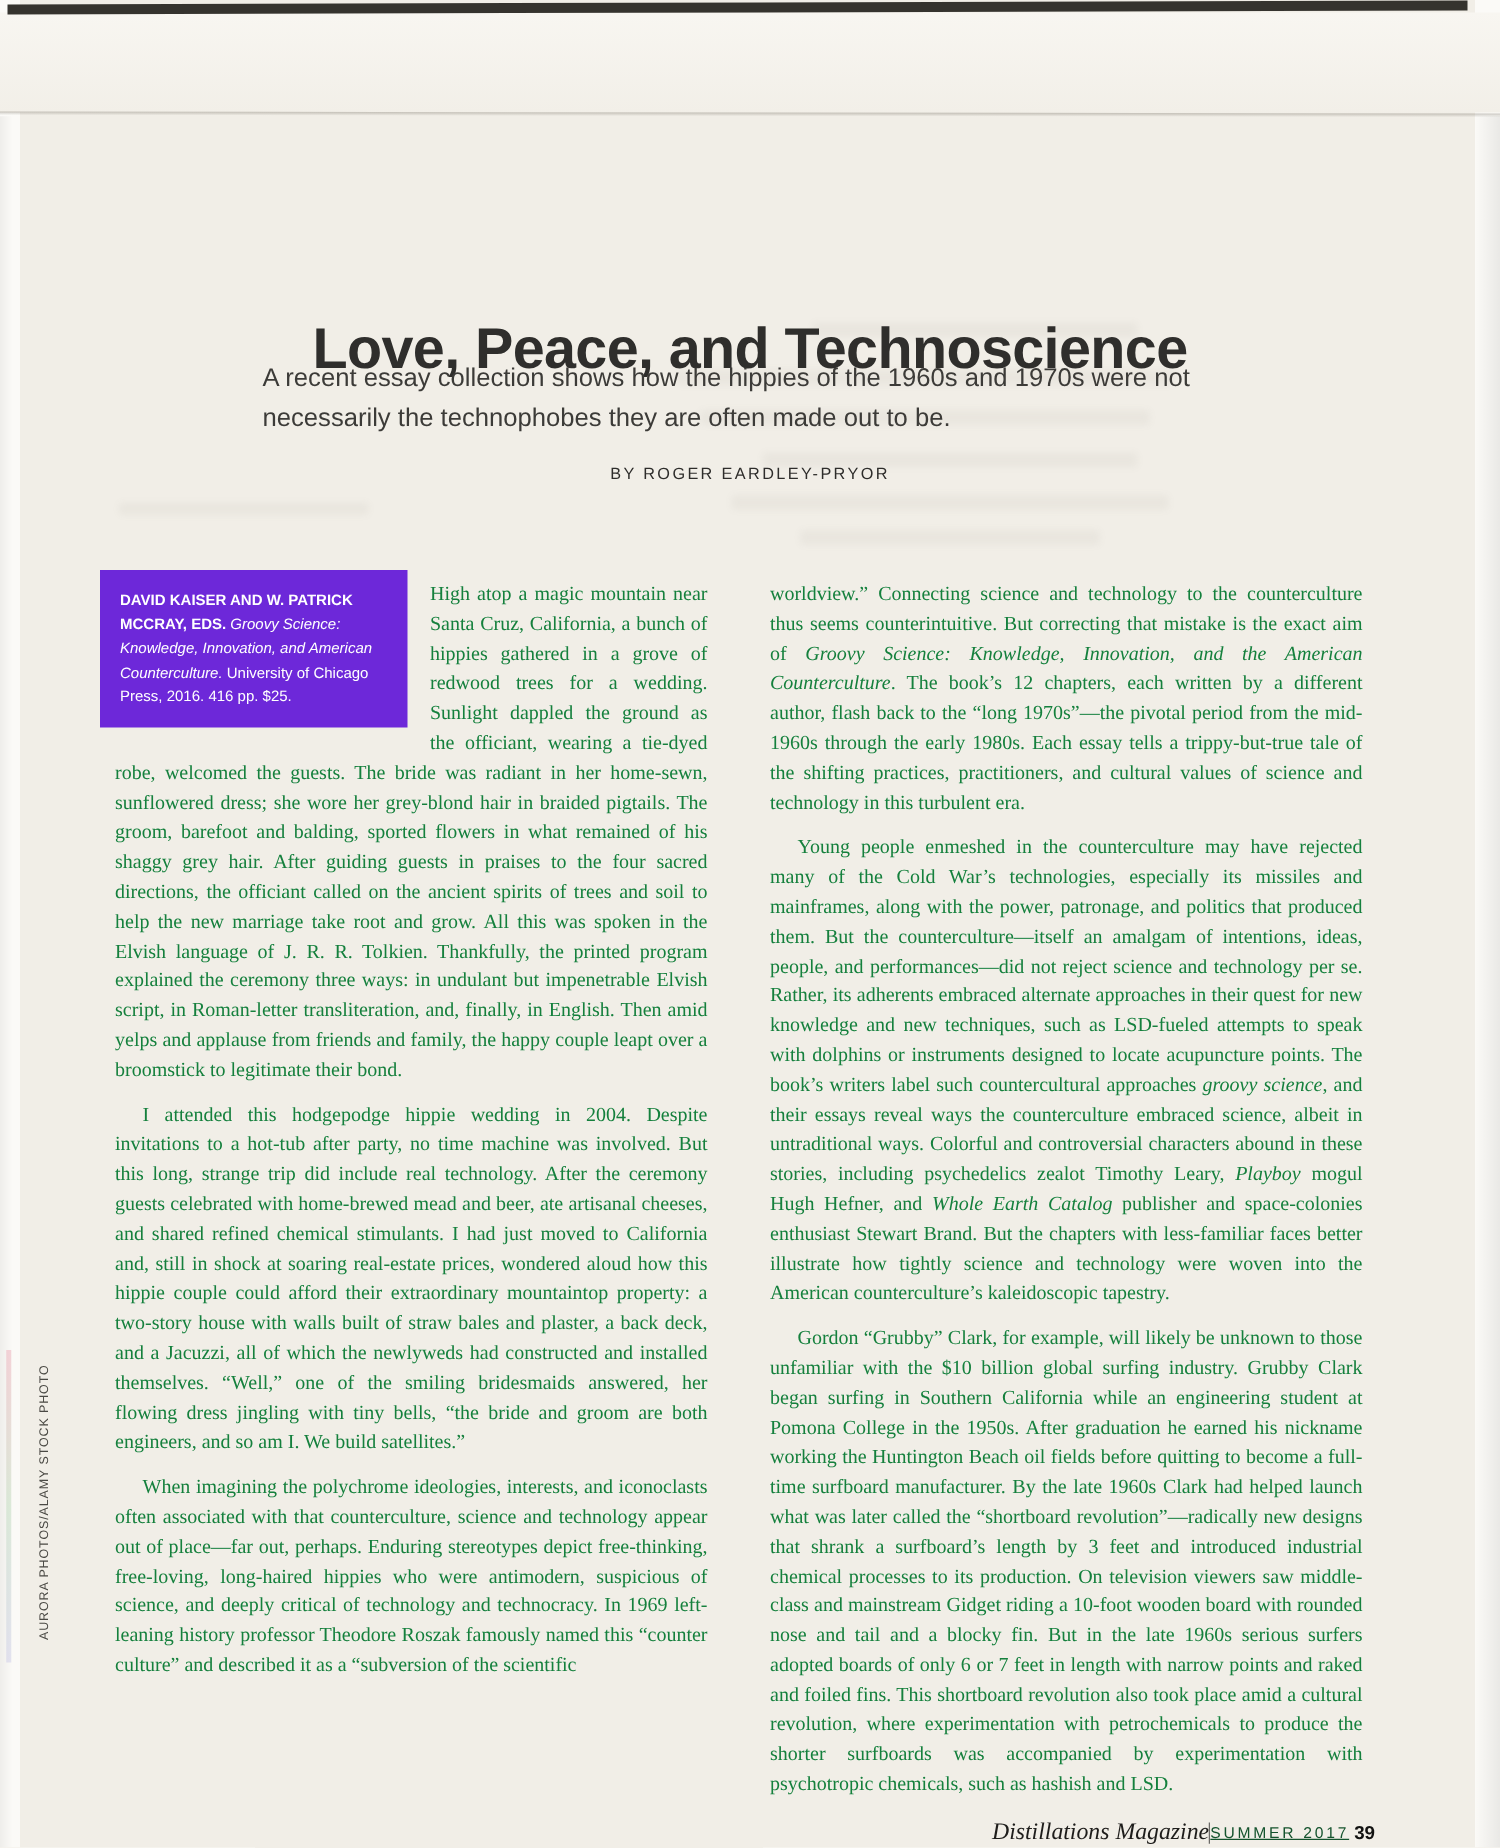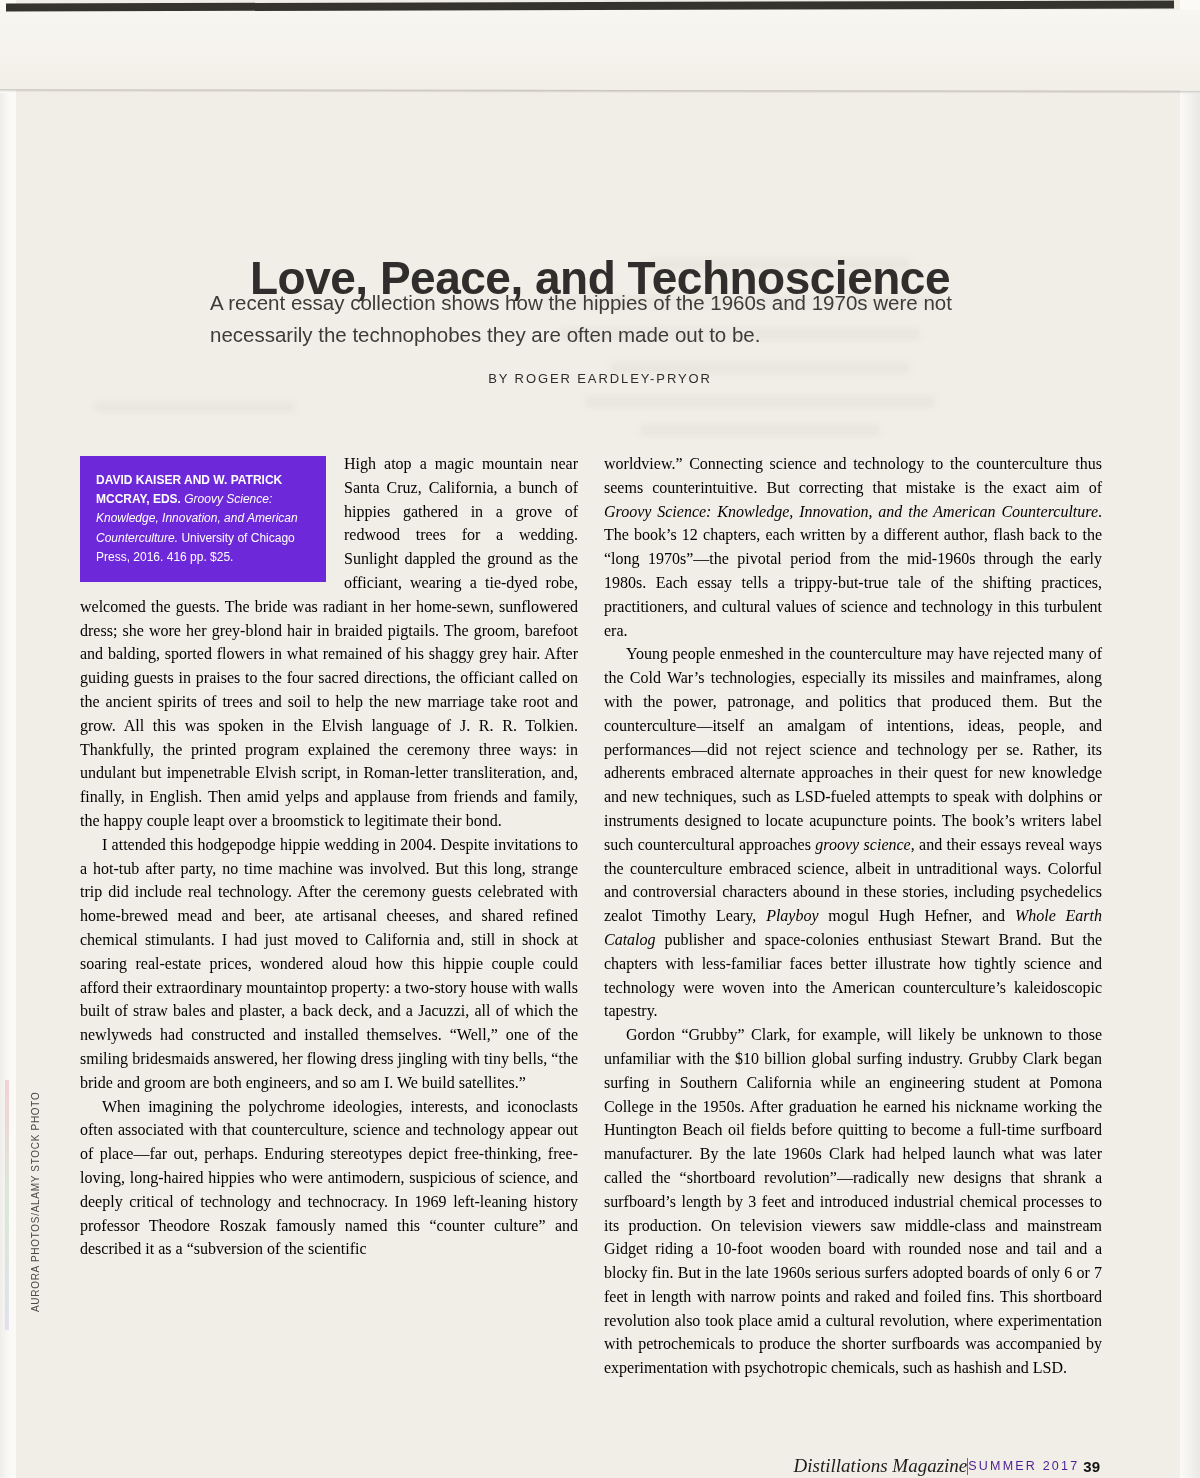--- a/index.html
+++ b/index.html
@@ -72,38 +72,38 @@
   .book-box {
     float: left; width: 214px;
     margin: 4px 18px 10px 0; padding: 15px 16px;
     background: #6d28d9; color: #ffffff;
     font-family: "Liberation Sans", "DejaVu Sans", sans-serif;
     font-size: 12px; line-height: 1.6;
   }
   .bb-bold { font-weight: 700; }
   .bb-italic { font-style: italic; }
   .paras p {
-    margin: 0; text-align: justify;
-    font-size: 16px; line-height: 23.8px; color: #000000;
+    margin: 12px; text-align: justify;
+    font-size: 16px; line-height: 23.8px; color: #15803d;
     hyphens: auto;
   }
   .paras p + p { text-indent: 22px; }
   
   .footer {
     position: absolute; top: 1455px; right: 100px;
     display: flex; align-items: center; z-index: 4;
   }
   .footer-magazine {
     font-family: "Liberation Serif", "DejaVu Serif", serif;
     font-style: italic; font-size: 19px; color: #1e1d1b;
   }
   .footer-rule { width: 1px; height: 17px; background: #6b6a67; }
   .footer-issue {
     font-family: "Liberation Sans", "DejaVu Sans", sans-serif;
-    font-size: 12.5px; letter-spacing: 2.2px; color: #4c1d95;
+    font-size: 12.5px; letter-spacing: 2.2px; color: #14532d; text-decoration: underline;
   }
   .footer-page {
     font-family: "Liberation Sans", "DejaVu Sans", sans-serif;
     font-size: 15px; font-weight: 700; color: #121211; margin-left: 4px;
   }
   
   .photo-credit {
     position: absolute; left: 30px; top: 1312px;
     transform: rotate(-90deg); transform-origin: 0 0;
     white-space: nowrap;

